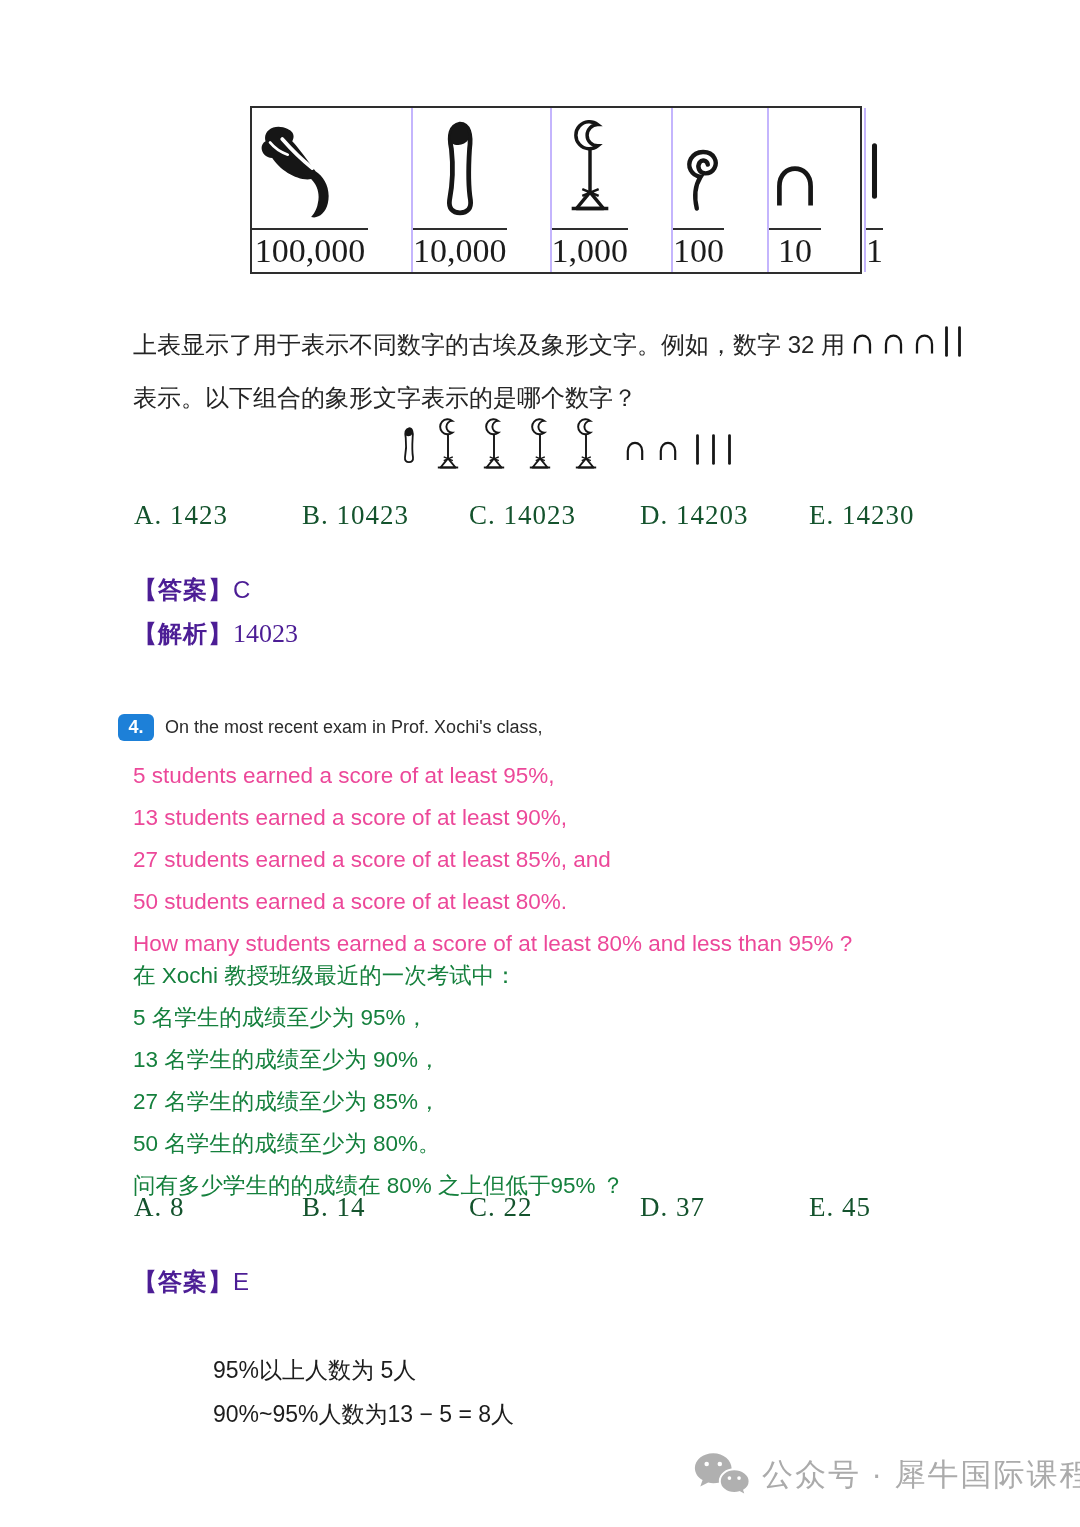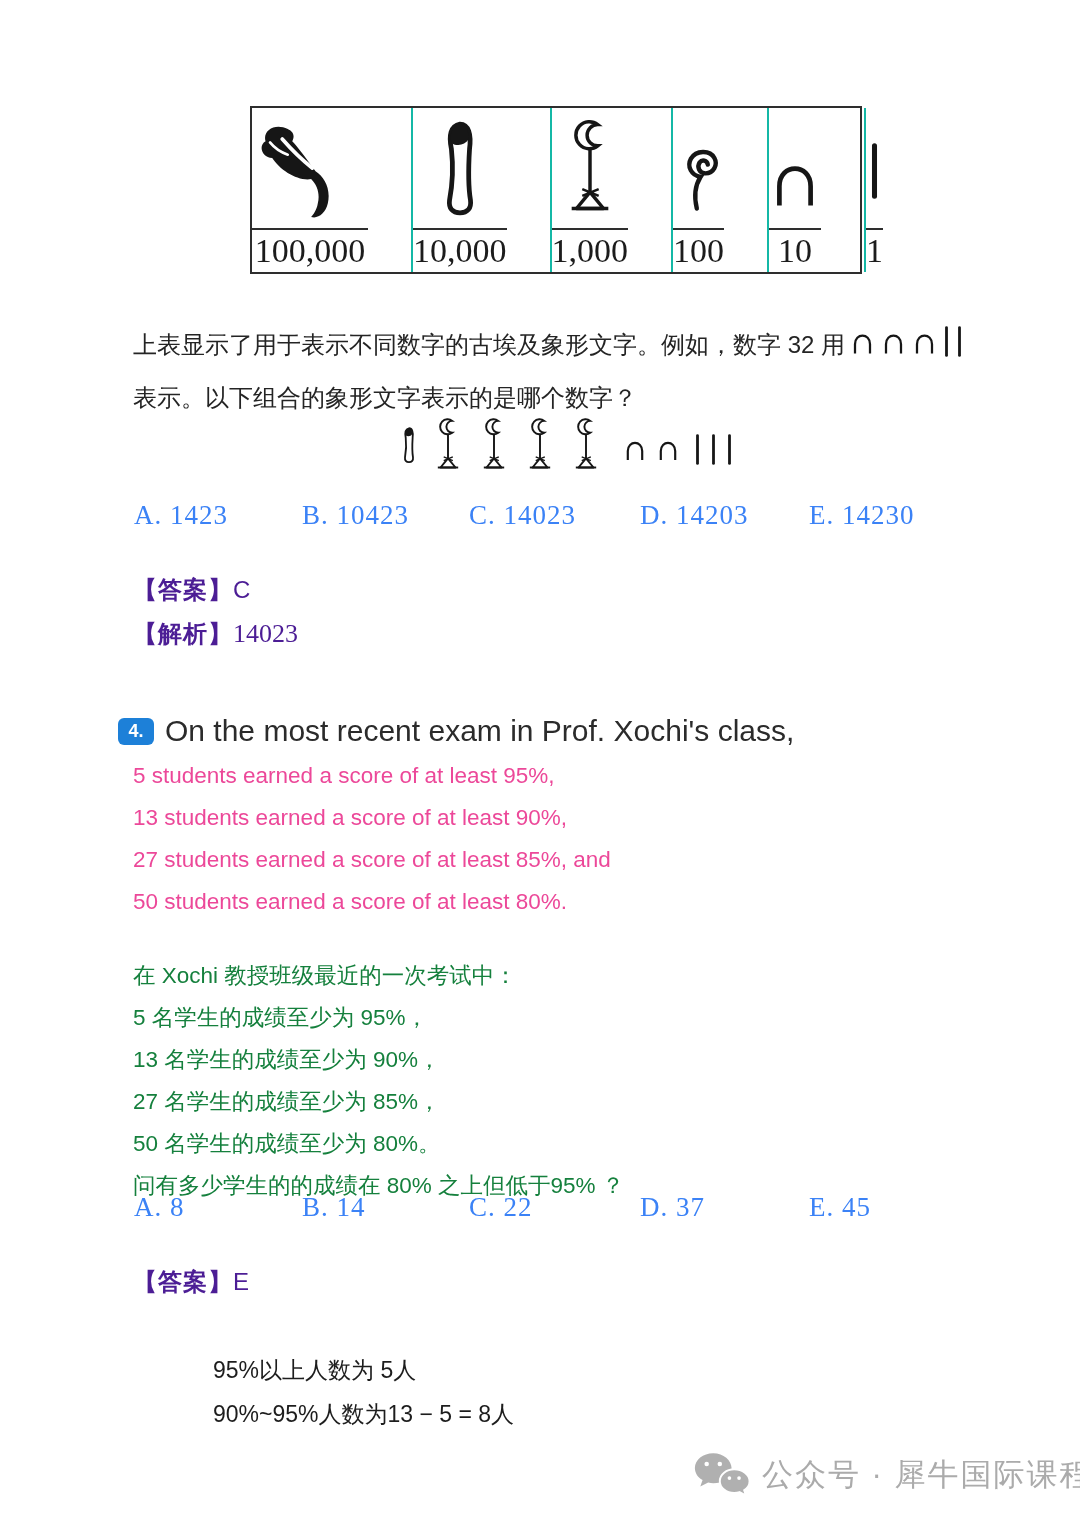--- a/index.html
+++ b/index.html
@@ -12,21 +12,21 @@
     color:#1f1f1f;
     overflow:hidden;
   }
 
   
   .h-table{
     position:absolute;left:250px;top:106px;width:612px;
     display:flex;border:2px solid #2e2e2e;box-sizing:border-box;
   }
   .h-col{display:flex;flex-direction:column;box-sizing:border-box;}
-  .h-col + .h-col{border-left:2px solid #14b8a6;margin-left:43px;}
+  .h-col + .h-col{border-left:2px solid #c4b5fd;margin-left:43px;}
   .h-sym{height:120px;display:flex;align-items:center;justify-content:center;}
   .h-val{
     height:42px;border-top:2px solid #2e2e2e;
     display:flex;align-items:center;justify-content:center;
     font-family:"Liberation Serif","DejaVu Serif",serif;
     font-size:34px;color:#1c1c1c;white-space:nowrap;
   }
   .w0{width:148px}.w1{width:132px}.w2{width:111px}.w3{width:104px}.w4{width:79px}.w5{width:53px}
 
   .h-sym .hg-tadpole{width:116px;height:100px}
@@ -58,38 +58,38 @@
   .combo svg:nth-child(6){margin-left:22px}
   .combo .hg-stroke{width:7px;height:31px;margin-left:9px;margin-top:8px}
   .combo svg:nth-child(8){margin-left:14px}
 
   .options-row{position:absolute;left:0;width:1080px;height:34px;}
   .row-q3{top:500px}
   .row-q4{top:1192px}
   .opt{
     position:absolute;white-space:nowrap;
     font-family:"Liberation Serif","DejaVu Serif",serif;
-    font-size:27px;color:#3b82f6;letter-spacing:1px;
+    font-size:27px;color:#14532d;letter-spacing:1px;
   }
   .opt0{left:134px}.opt1{left:302px}.opt2{left:469px}.opt3{left:640px}.opt4{left:809px}
 
   .ans-line{position:absolute;left:133px;white-space:nowrap;font-size:24px;color:#4c1d95;}
   .ans-lbl{font-weight:700;letter-spacing:1px;}
   .q3-ans{top:574px}
   .q3-ana{top:618px}
   .q3-ana .ans-val{font-family:Liberation Serif, serif;font-size:26px;}
 
   
   .q4-header{position:absolute;left:118px;top:714px;display:flex;align-items:center;gap:11px;}
   .q-badge{
     min-width:36px;height:27px;border-radius:6px;
     display:flex;align-items:center;justify-content:center;
     color:#ffffff;font-weight:700;font-size:18px;
   }
-  .q4-title{font-size:30px;color:#2b2b2b;text-align:right;}
+  .q4-title{font-size:18px;color:#2b2b2b;text-align:right;}
 
   .q4-en{position:absolute;left:133px;top:755px;font-size:22.5px;line-height:42px;color:#ec4899;}
   .q4-zh{position:absolute;left:133px;top:955px;font-size:22.5px;line-height:42px;color:#15803d;}
 
   .q4-ans{top:1266px}
   .q4-ana{top:1310px}
   .q4-ana-lines{
     position:absolute;left:213px;top:1348px;
     font-size:23px;line-height:44px;color:#1d1d1d;white-space:nowrap;
   }
@@ -256,20 +256,21 @@
   <div class="q4-header">
     <span class="q-badge" style="background: rgb(29, 128, 216);">4.</span>
     <span class="q4-title">On the most recent exam in Prof. Xochi's class,</span>
   </div>
 
   <div class="q4-en">
     <div>5 students earned a score of at least 95%,</div>
     <div>13 students earned a score of at least 90%,</div>
     <div>27 students earned a score of at least 85%, and</div>
     <div>50 students earned a score of at least 80%.</div>
+    <div>How many students earned a score of at least 80% and less than 95% ?</div>
   </div>
 
   <div class="q4-zh">
     <div>在 Xochi 教授班级最近的一次考试中：</div>
     <div>5 名学生的成绩至少为 95%，</div>
     <div>13 名学生的成绩至少为 90%，</div>
     <div>27 名学生的成绩至少为 85%，</div>
     <div>50 名学生的成绩至少为 80%。</div>
     <div>问有多少学生的的成绩在 80% 之上但低于95% ？</div>
   </div>

